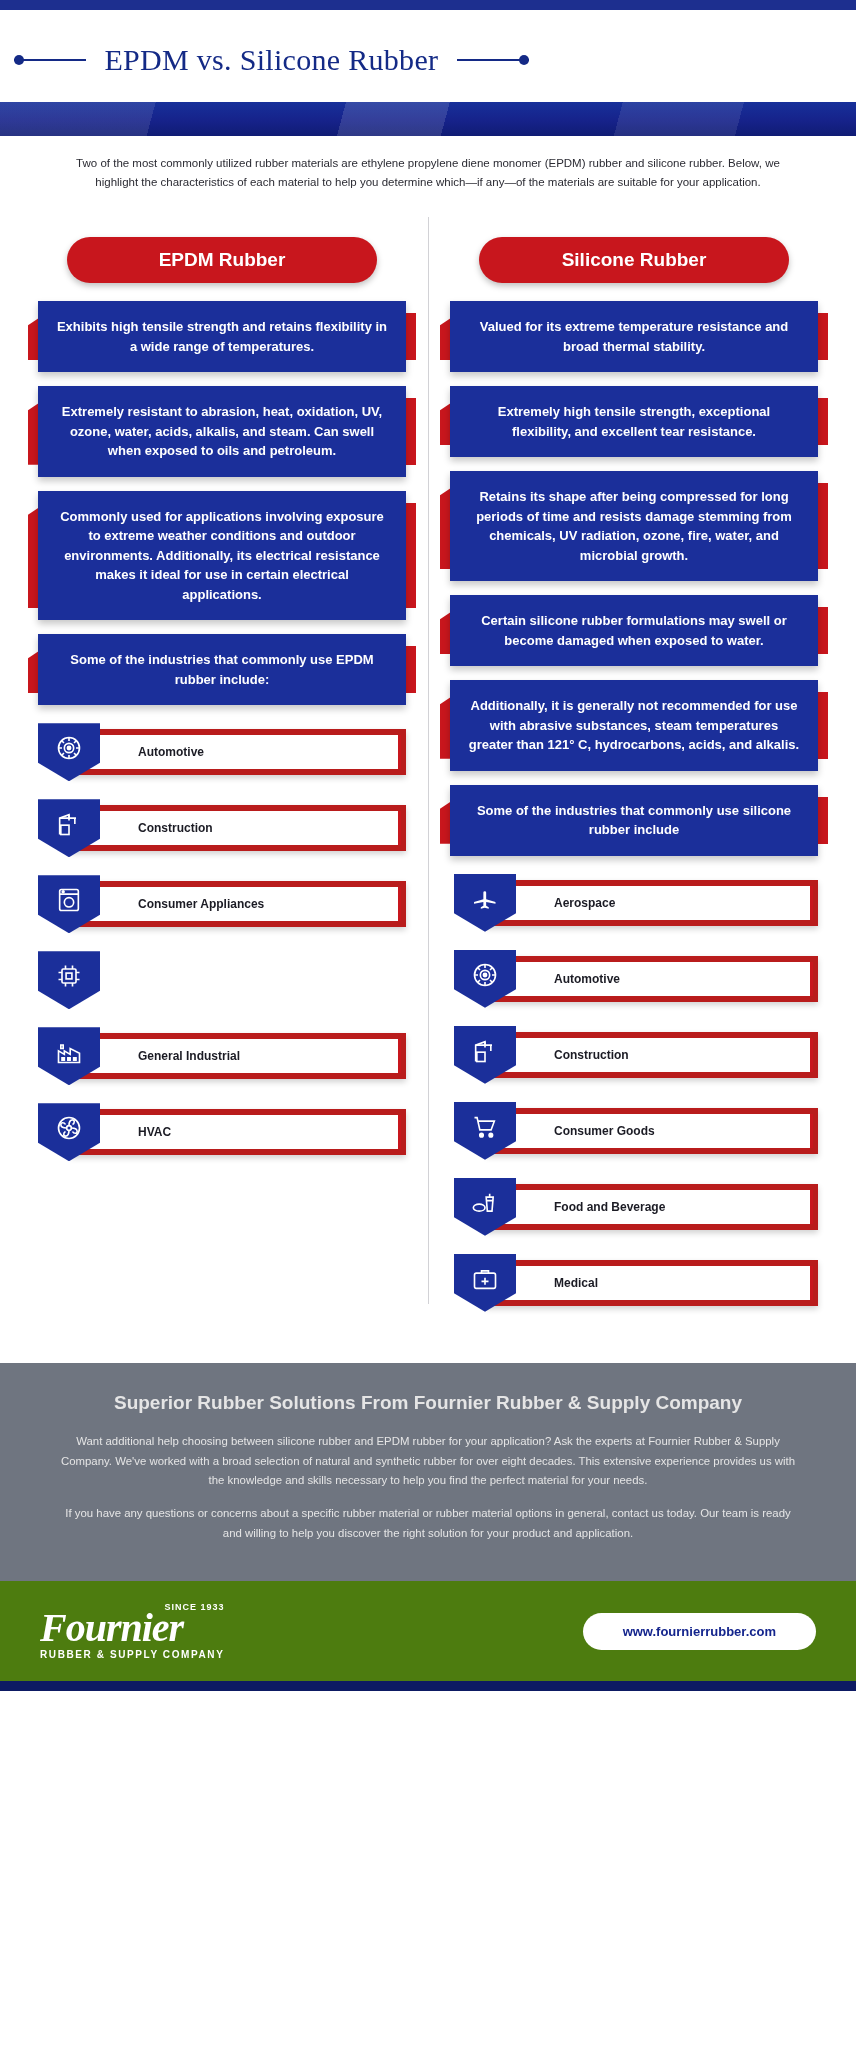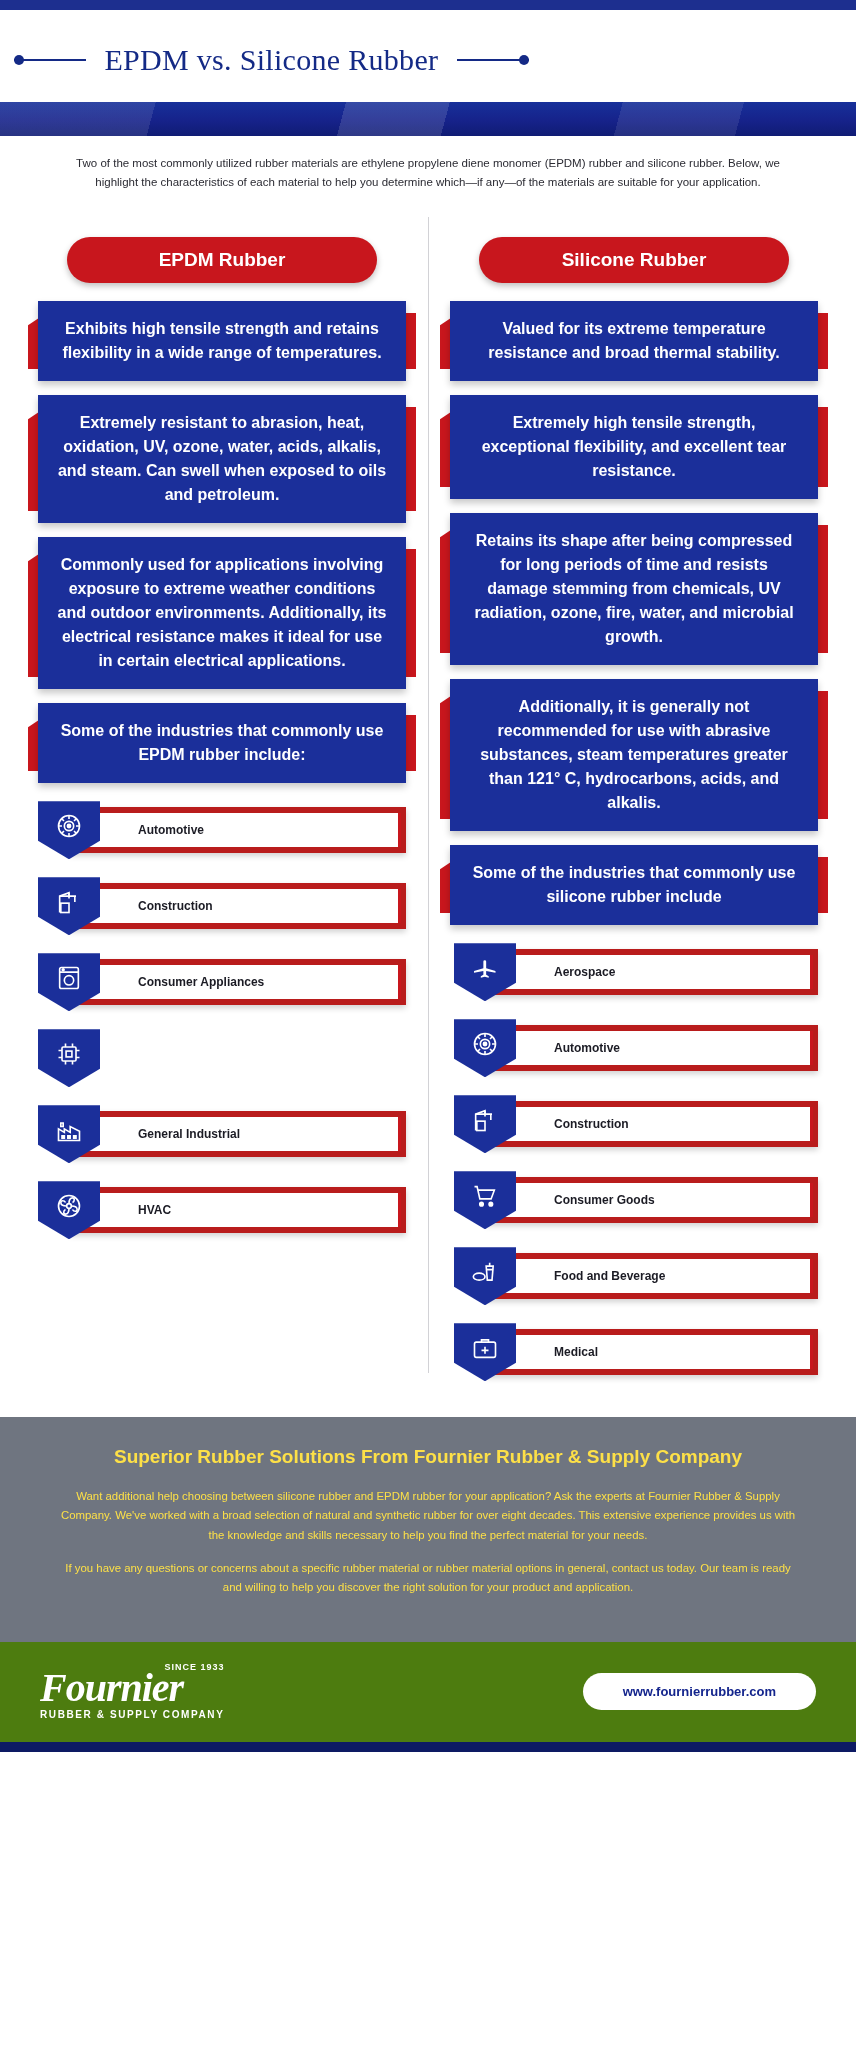--- a/index.html
+++ b/index.html
@@ -134,21 +134,21 @@
     right: -10px;
     top: 12px;
     bottom: 12px;
     width: 18px;
     background: #c8161d;
   }
   .stmt .body {
     position: relative;
     background: #1b2f9a;
     color: #ffffff;
-    font-size: 16px;
+    font-size: 13px;
     font-weight: bold;
     line-height: 1.5;
     text-align: center;
     padding: 16px 18px;
     z-index: 2;
     box-shadow: 0 4px 7px rgba(0,0,0,.22);
   }
 
   
   .ind-list { margin-top: 18px; }
@@ -194,25 +194,25 @@
     justify-content: center;
     z-index: 3;
   }
   .ind-badge svg { width: 28px; height: 28px; margin-bottom: 8px; }
 
   .col.right .ind-card { left: 36px; }
   .col.right .ind-badge { left: 4px; }
 
   
   .grey {
-    margin-top: 18px;
+    margin-top: 33px;
     background: #6f7580;
-    padding: 26px 60px 30px;
+    padding: 26px 60px 24px;
     text-align: center;
-    color: #fde047;
+    color: #e5e5e5;
   }
   .grey h2 {
     font-size: 19px;
     line-height: 1.45;
     font-weight: bold;
     margin-bottom: 16px;
   }
   .grey p {
     font-size: 11.4px;
     line-height: 1.7;
@@ -406,20 +406,25 @@
       </div>
       <div class="stmt">
         <div class="red-left"></div>
         <div class="red-right"></div>
         <div class="body">Extremely high tensile strength, exceptional flexibility, and excellent tear resistance.</div>
       </div>
       <div class="stmt">
         <div class="red-left"></div>
         <div class="red-right"></div>
         <div class="body">Retains its shape after being compressed for long periods of time and resists damage stemming from chemicals, UV radiation, ozone, fire, water, and microbial growth.</div>
+      </div>
+      <div class="stmt">
+        <div class="red-left"></div>
+        <div class="red-right"></div>
+        <div class="body">Certain silicone rubber formulations may swell or become damaged when exposed to water.</div>
       </div>
       <div class="stmt">
         <div class="red-left"></div>
         <div class="red-right"></div>
         <div class="body">Additionally, it is generally not recommended for use with abrasive substances, steam temperatures greater than 121° C, hydrocarbons, acids, and alkalis.</div>
       </div>
       <div class="stmt">
         <div class="red-left"></div>
         <div class="red-right"></div>
         <div class="body">Some of the industries that commonly use silicone rubber include</div>

